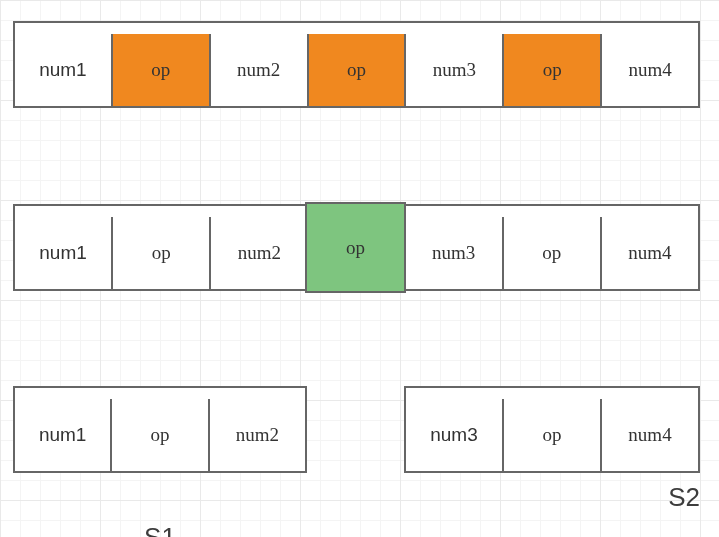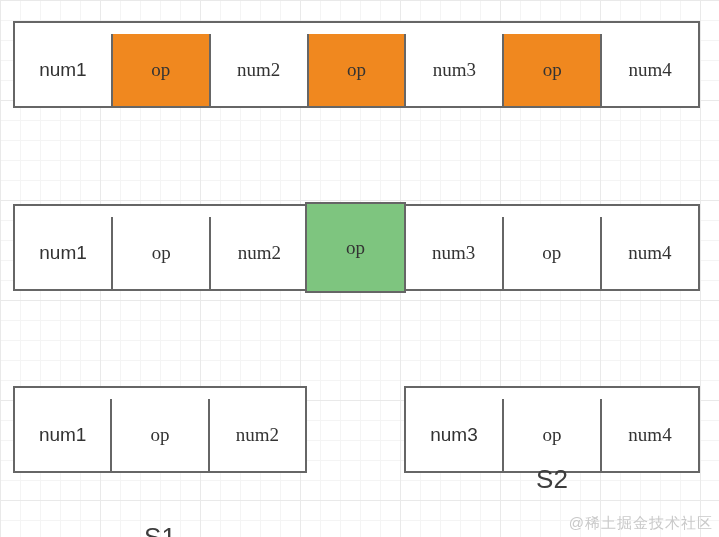--- a/index.html
+++ b/index.html
@@ -48,21 +48,21 @@
     position: absolute;
     text-align: center;
     font-size: 26px;
     color: var(--label_text, #3d3d3d);
   }
   #row-full       { left: 13px;  top: 21px;  width: 687px; height: 87px; }
   #row-split      { left: 13px;  top: 204px; width: 687px; height: 87px; }
   #group-s1       { left: 13px;  top: 386px; width: 294px; height: 87px; }
   #group-s2       { left: 404px; top: 386px; width: 296px; height: 87px; }
   #label-s1       { left: 13px;  top: 482px; width: 294px; margin-top: 40px; }
-  #label-s2       { left: 404px; top: 464px; width: 296px; }
+  #label-s2       { left: 404px; top: 482px; width: 296px; text-align: right; }
   #watermark {
     position: absolute;
     right: 6px;
     bottom: 4px;
     font-size: 15px;
     letter-spacing: 1px;
     color: var(--watermark, #cbcbcb);
   }
 </style>
 </head>
@@ -137,15 +137,14 @@
       </div>
     <div class="cell" data-fill="white">
         <span>op</span>
       </div>
     <div class="cell" data-fill="white">
         <span>num4</span>
       </div>
   </div>
   <div class="group-label" id="label-s2">S2</div>
 
-  <div id="watermark">@稀土掘金技术社区</div>
 
 </div>
 
 </body></html>

